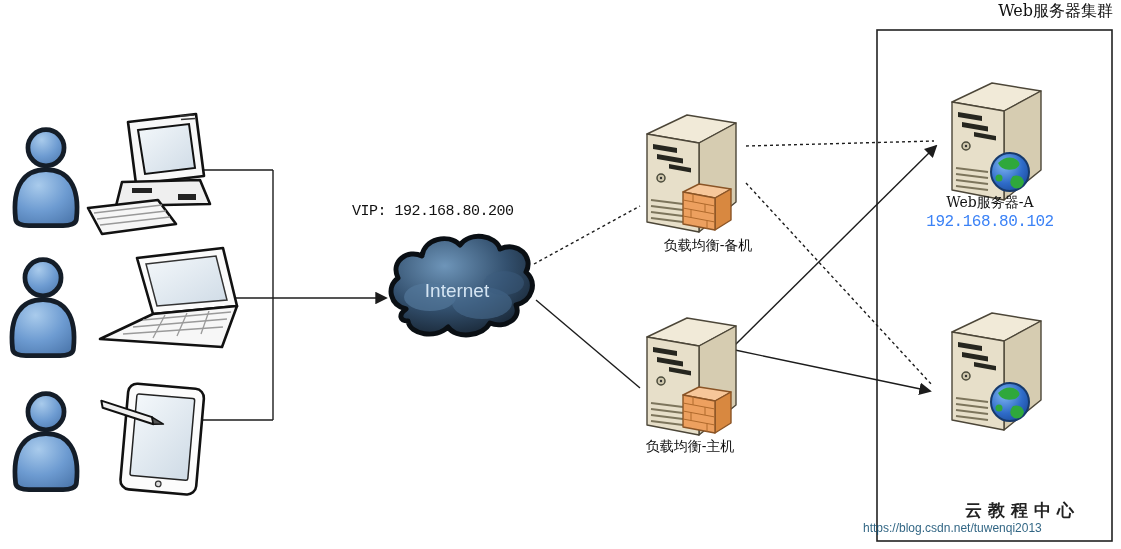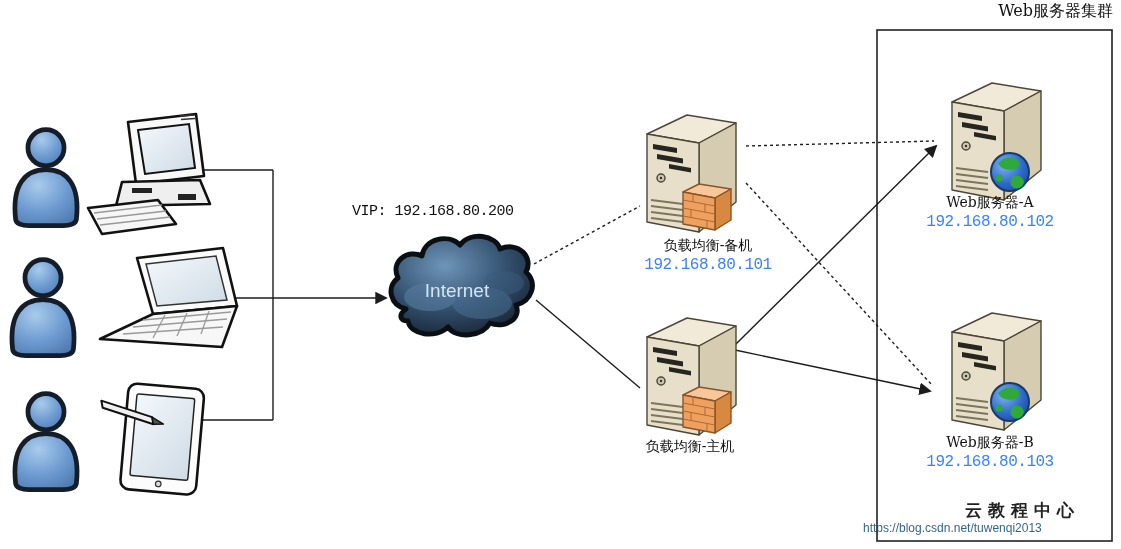--- a/index.html
+++ b/index.html
@@ -206,34 +206,29 @@
     <use href="#globeSym" transform="translate(52,72)"></use>
   </g>
 </svg>
 
 <div class="cluster-title">Web服务器集群</div>
 
 <div class="vip">VIP: 192.168.80.200</div>
 
 <div class="label" style="left:618px;top:237px;width:180px;">
   <div class="name-line">负载均衡-备机</div>
-  <div class="ip-line">192.168.80.101</div>
 </div>
 
 <div class="label" style="left:600px;top:438px;width:180px;">
   <div class="name-line">负载均衡-主机</div>
 </div>
 
 <div class="label" style="left:900px;top:194px;width:180px;">
   <div class="name-line">Web服务器-A</div>
   <div class="ip-line">192.168.80.102</div>
 </div>
 
-<div class="label" style="left:900px;top:434px;width:180px;">
-  <div class="name-line">Web服务器-B</div>
-  <div class="ip-line">192.168.80.103</div>
-</div>
 
 <div class="footer-title">云教程中心</div>
 
 <div class="watermark">https://blog.csdn.net/tuwenqi2013</div>
 
 </div>
 
 </body></html>

